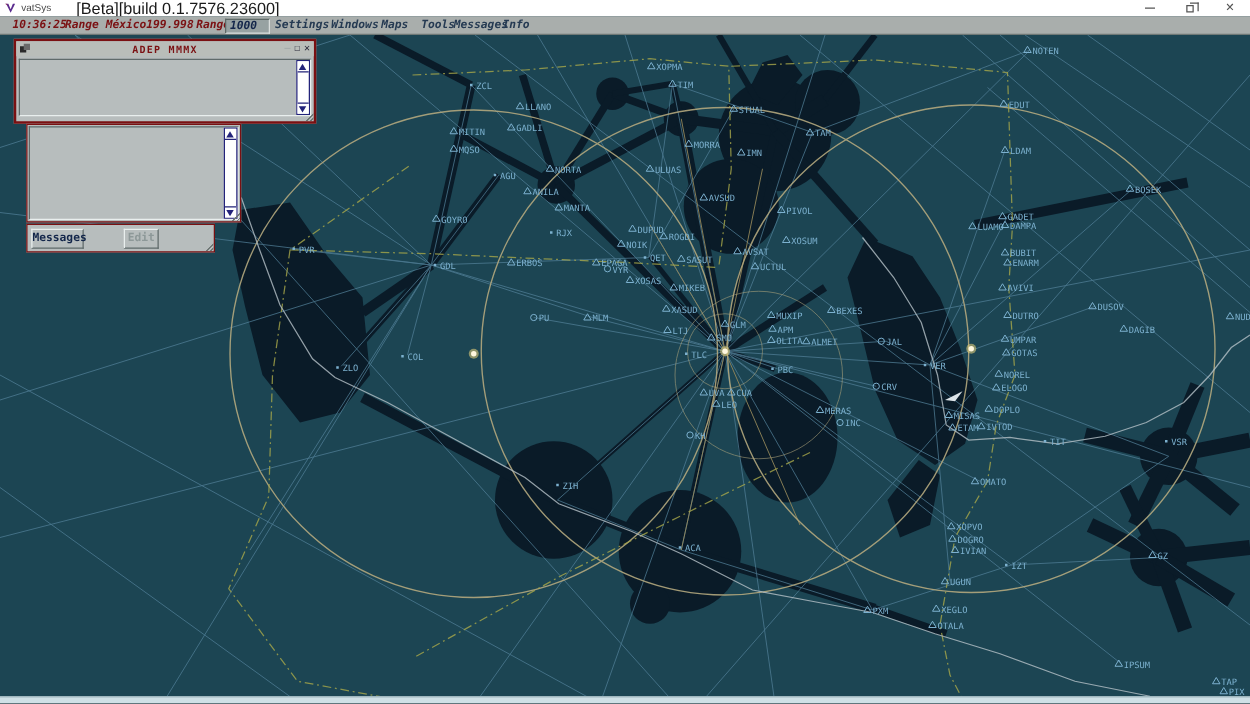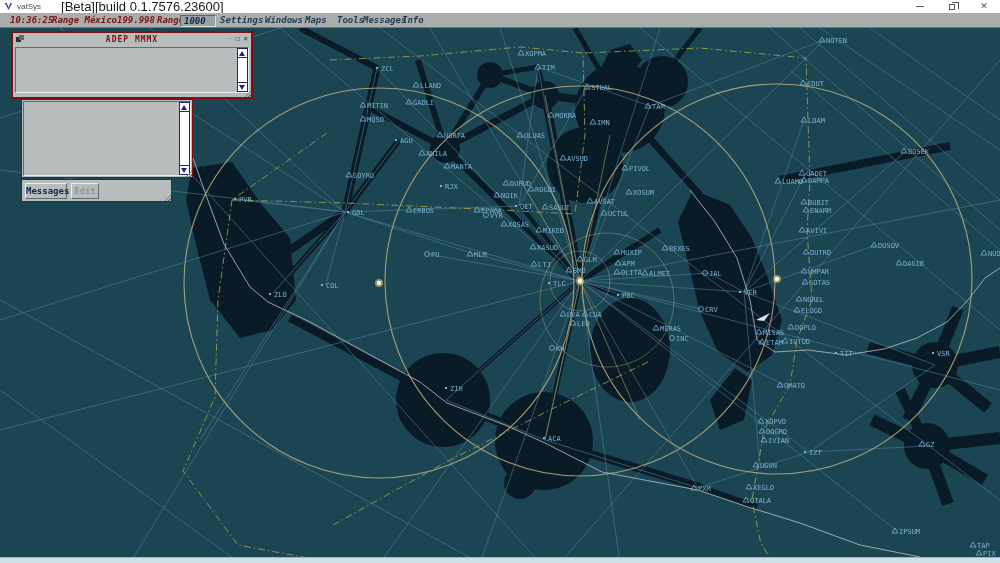--- a/index.html
+++ b/index.html
@@ -54,21 +54,21 @@
   .sarrow.up:before{top:2px;border-left:3.5px solid transparent;border-right:3.5px solid transparent;border-bottom:5px solid #23237a;}
   .sarrow.down:before{top:2px;border-left:3.5px solid transparent;border-right:3.5px solid transparent;border-top:5px solid #23237a;}
   .grip{position:absolute;right:0;bottom:0;width:8px;height:8px;
         background:repeating-linear-gradient(135deg,transparent 0 1.5px,#6f7876 1.5px 2.5px);
         clip-path:polygon(100% 0,100% 100%,0 100%);}
   .vbtn{position:absolute;top:3px;height:16px;background:#b7bdbd;
         border-top:1px solid #e9efee;border-left:1px solid #e9efee;
         border-bottom:1px solid #5f6a6a;border-right:1px solid #5f6a6a;
         font-size:9px;font-weight:bold;text-align:center;line-height:14px;}
   .vbtn.primary{color:#13264a;}
-  .vbtn.disabled{color:#8d9898;}
+  .vbtn.disabled{color:#8d9898;margin-left:28px;}
 </style>
 </head>
 <body>
 
 <div class="screen">
 
   <div class="titlebar">
     <svg class="app-icon" viewBox="0 0 10 10">
       <path d="M1 1 L5 9 L9 1 L7 1 L5 6 L3 1 Z" fill="#5b2d8f"></path>
       <path d="M0 1 L3 3 L1.5 1 Z" fill="#8f2d5b"></path>

